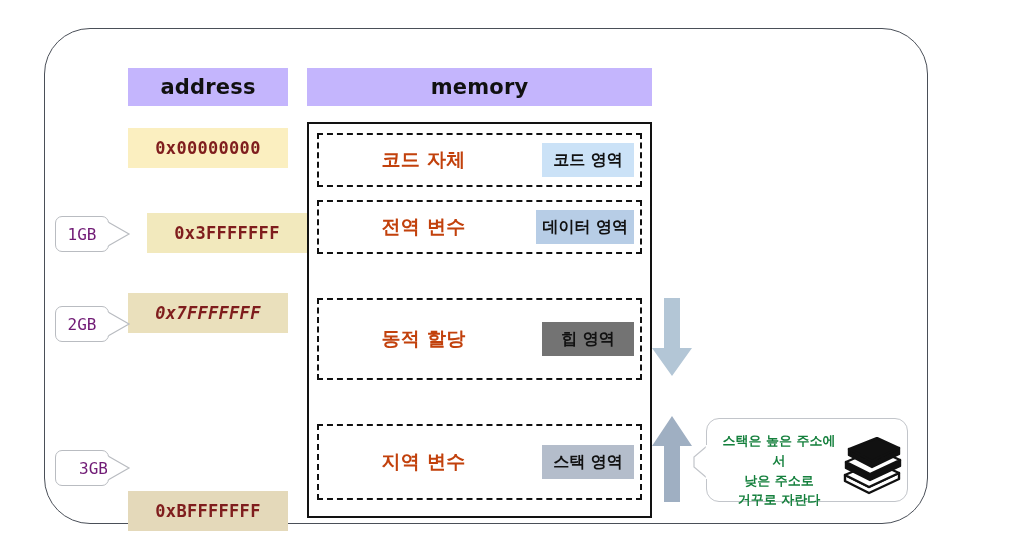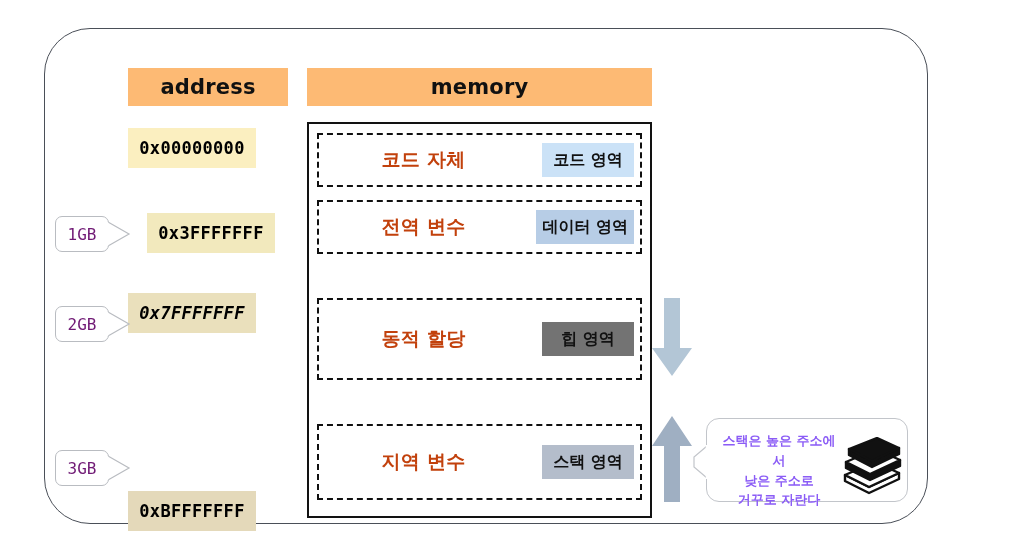--- a/index.html
+++ b/index.html
@@ -24,45 +24,45 @@
     height: 496px;
     border: 1.4px solid #4a4f58;
     border-radius: 46px;
     box-sizing: border-box;
     background: #ffffff;
   }
 
   
   .col-header {
     position: absolute;
-    background: #fdba74;
+    background: #c4b5fd;
     color: #111111;
     font-weight: bold;
     font-size: 21px;
     display: flex;
     align-items: center;
     justify-content: center;
     letter-spacing: 0.2px;
   }
   #header-address { left: 128px; top: 68px; width: 160px; height: 38px; }
   #header-memory  { left: 307px; top: 68px; width: 345px; height: 38px; }
 
   
   .addr-box {
     position: absolute;
     left: 128px;
-    width: 128px;
+    width: 160px;
     height: 40px;
     display: flex;
     align-items: center;
     justify-content: center;
     font-family: "DejaVu Sans Mono", "Liberation Mono", monospace;
     font-size: 17px;
     font-weight: bold;
-    color: #000000;
+    color: #7f1d1d;
     letter-spacing: 0.3px;
   }
   #addr-0 { top: 128px; background: #fbefc0; }
   #addr-1 { top: 213px; background: #f2e9bd; margin-left: 19px; }
   #addr-2 { top: 293px; background: #eae0bc; font-style: italic; }
   #addr-3 { top: 447px; background: #e4d9ba; margin-top: 44px; }
 
   
   .gb-tag {
     position: absolute;
@@ -80,21 +80,21 @@
   }
   .gb-tag .tail {
     position: absolute;
     left: 51px;
     top: 3px;
     width: 24px;
     height: 28px;
   }
   #gb-1 { left: 55px; top: 216px; }
   #gb-2 { left: 55px; top: 306px; }
-  #gb-3 { left: 55px; top: 450px; }
+  #gb-3 { left: 55px; top: 450px; justify-content: flex-end; }
 
   
   #memory-container {
     position: absolute;
     left: 307px;
     top: 122px;
     width: 345px;
     height: 396px;
     border: 2.2px solid #121212;
     box-sizing: border-box;
@@ -175,21 +175,21 @@
   }
   #callout-text {
     position: absolute;
     left: 10px;
     top: 12px;
     width: 124px;
     text-align: center;
     font-size: 13px;
     font-weight: bold;
     line-height: 1.52;
-    color: #8b5cf6;
+    color: #15803d;
   }
   #books-icon {
     position: absolute;
     left: 132px;
     top: 18px;
     width: 64px;
     height: 58px;
   }
 </style>
 </head>

